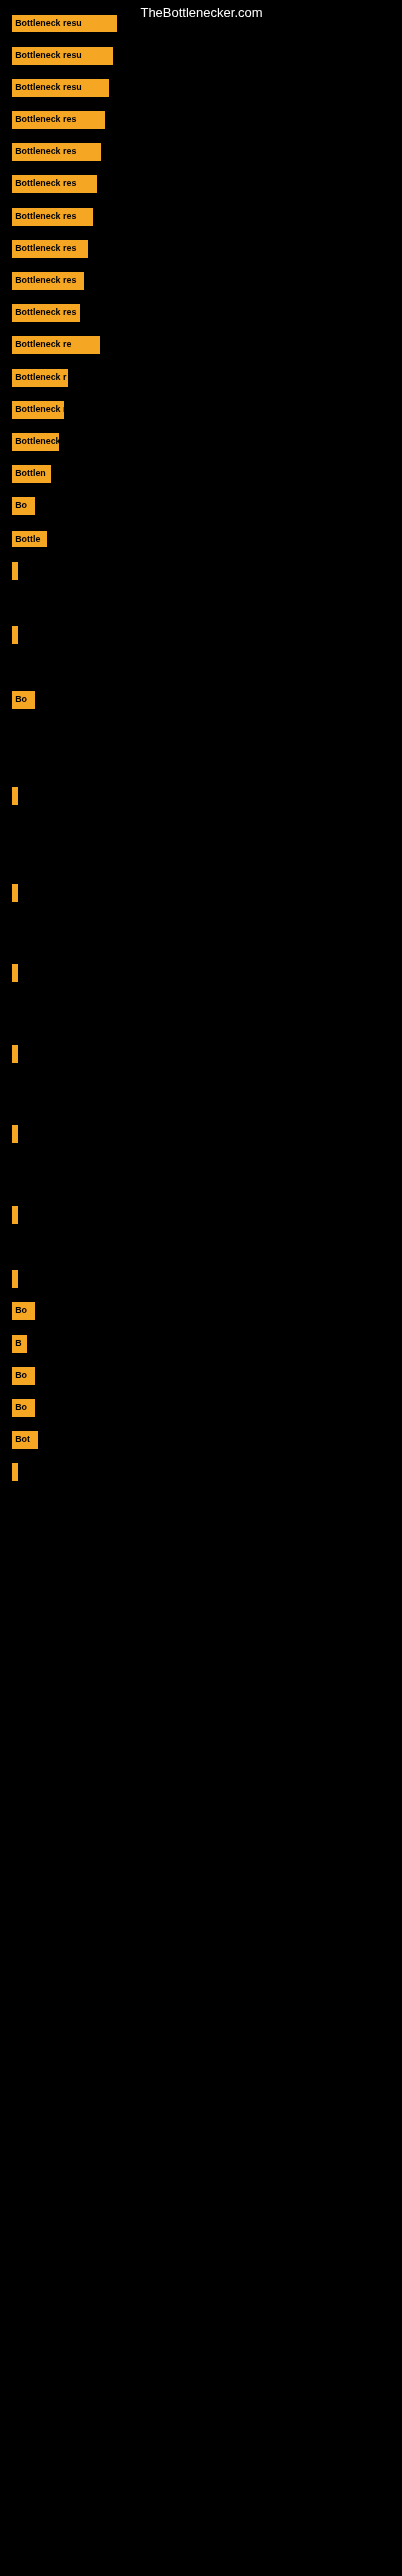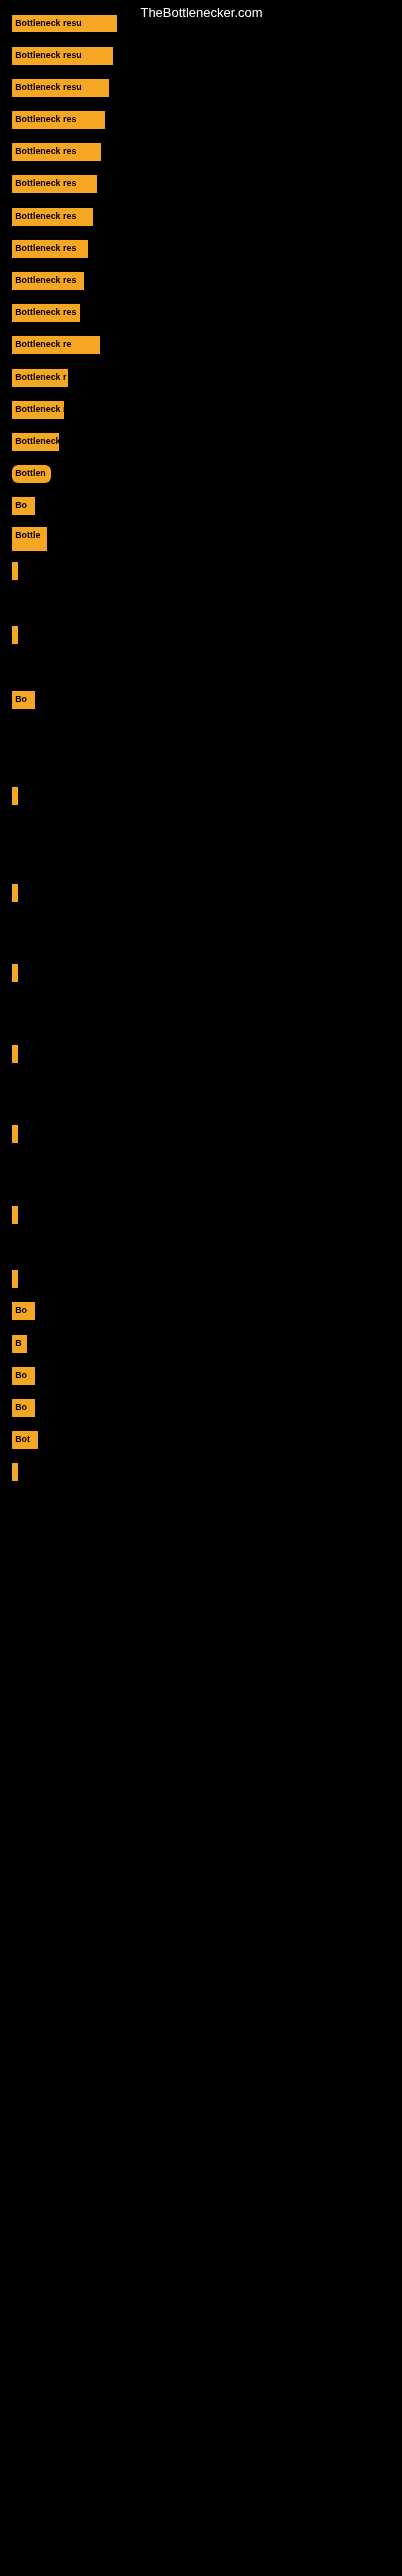--- a/index.html
+++ b/index.html
@@ -82,27 +82,27 @@
 <div class="bar-container" style="top: 369px; height: 17.7px;">
     <div class="bar-label" style="height: 17.7px; width: 56px; line-height: 17.7px; padding: 0px 3.2px;">Bottleneck r</div>
   </div>
 <div class="bar-container" style="top: 401px; height: 17.7px;">
     <div class="bar-label" style="height: 17.7px; width: 52px; line-height: 17.7px; padding: 0px 3.2px;">Bottleneck r</div>
   </div>
 <div class="bar-container" style="top: 433px; height: 17.7px;">
     <div class="bar-label" style="height: 17.7px; width: 47px; line-height: 17.7px; padding: 0px 3.2px;">Bottleneck r</div>
   </div>
 <div class="bar-container" style="top: 465px; height: 17.7px;">
-    <div class="bar-label" style="height: 17.7px; width: 39px; line-height: 17.7px; padding: 0px 3.2px; border-radius: 6px;">Bottlen</div>
+    <div class="bar-label" style="height: 17.7px; width: 39px; line-height: 17.7px; padding: 0px 3.2px;">Bottlen</div>
   </div>
 <div class="bar-container" style="top: 497px; height: 17.7px;">
     <div class="bar-label" style="height: 17.7px; width: 22.5px; line-height: 17.7px; padding: 0px 3.2px;">Bo</div>
   </div>
 <div class="bar-container" style="top: 530px; height: 17.7px;">
-    <div class="bar-label" style="height: 24px; width: 35px; line-height: 17.7px; padding: 0px 3.2px;">Bottle</div>
+    <div class="bar-label" style="height: 16px; width: 35px; line-height: 17.7px; padding: 0px 3.2px;">Bottle</div>
   </div>
 <div class="bar-container" style="top: 562px; height: 17.7px;">
     <div style="width: 6.4px; height: 17.7px; background-color: rgb(245, 166, 35);"></div>
   </div>
 <div class="bar-container" style="top: 626px; height: 17.7px;">
     <div style="width: 6.4px; height: 17.7px; background-color: rgb(245, 166, 35);"></div>
   </div>
 <div class="bar-container" style="top: 691px; height: 17.7px;">
     <div class="bar-label" style="height: 17.7px; width: 22.5px; line-height: 17.7px; padding: 0px 3.2px;">Bo</div>
   </div>

